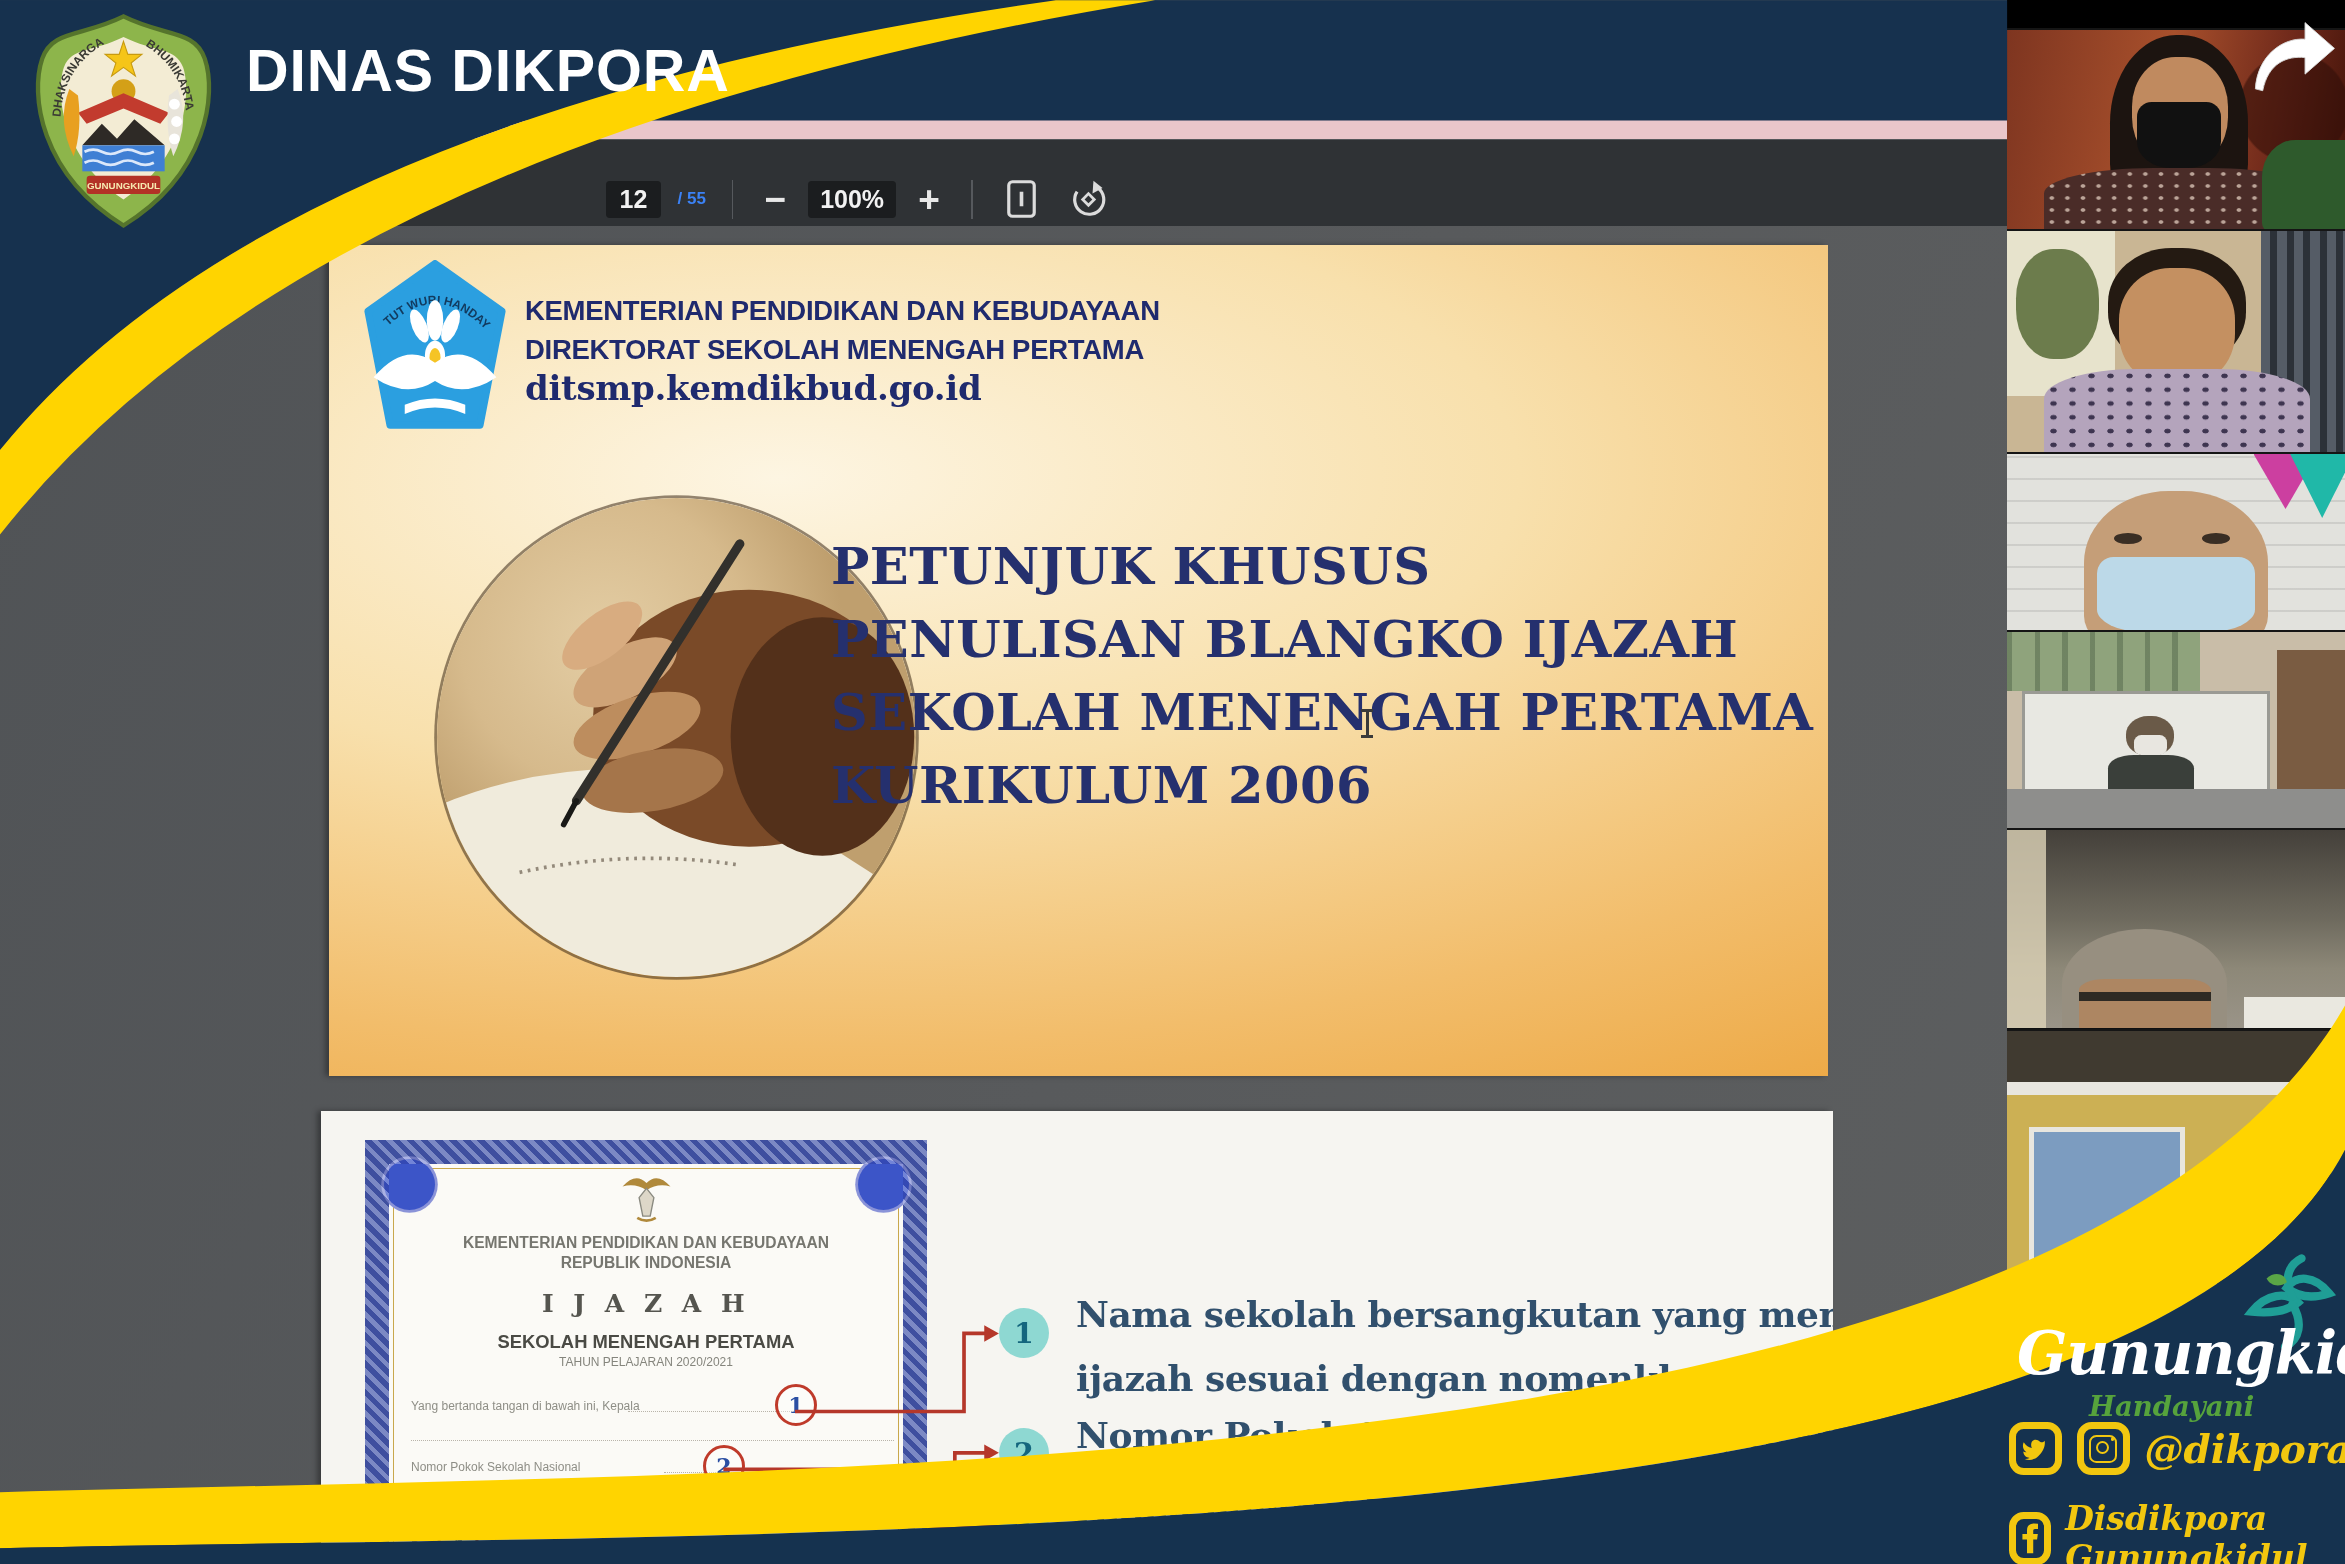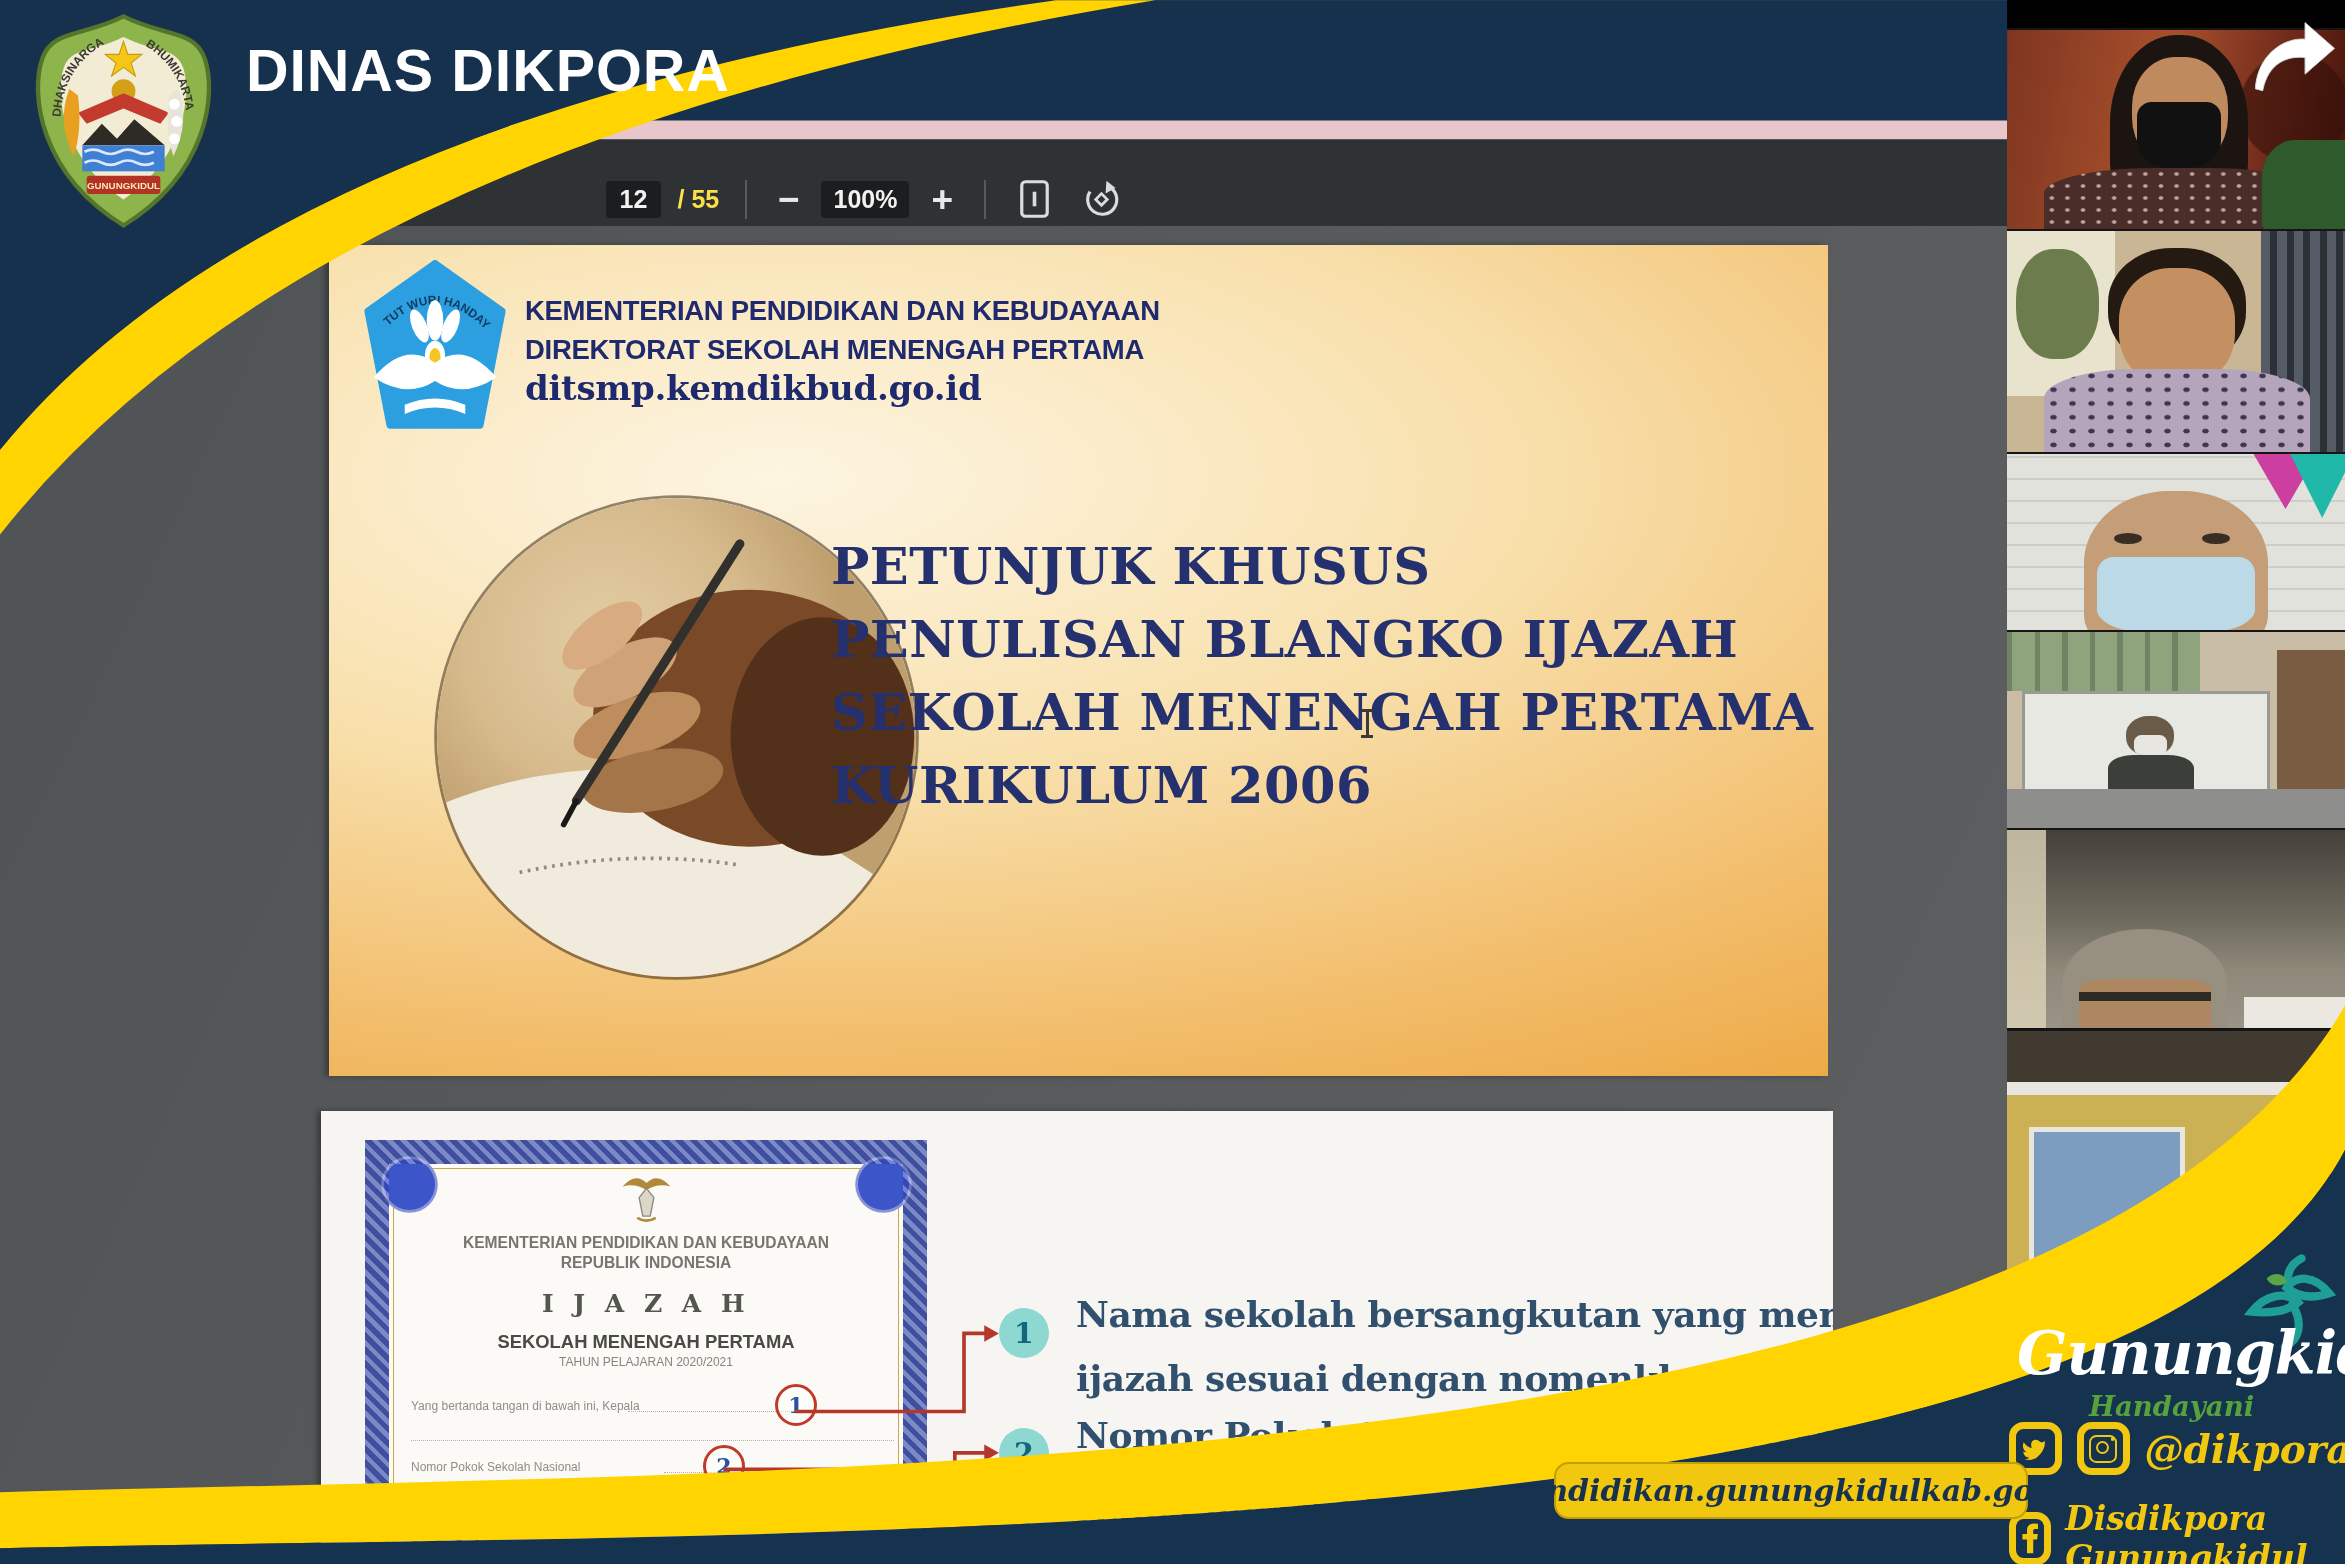--- a/index.html
+++ b/index.html
@@ -6,21 +6,21 @@
   #stage{position:relative;width:2345px;height:1565px;overflow:hidden;background:#54575a;font-family:"Liberation Sans",sans-serif;}
 
   
   #screen{position:absolute;left:0;top:0;width:2007px;height:1565px;background:#54575a;}
   #pink-strip{position:absolute;left:0;top:120px;width:2007px;height:19px;background:#e9c6ca;}
   #toolbar{position:absolute;left:0;top:140px;width:2007px;height:86px;background:#2f3235;}
   #toolbar .controls{position:absolute;left:606px;top:16px;height:86px;display:flex;align-items:center;gap:16.5px;color:#e3e3e3;}
   .tb-box{background:#1b1d1f;border-radius:3.7px;height:37px;display:flex;align-items:center;justify-content:center;color:#f2f2f2;font-size:25px;font-weight:bold;}
   #page-box{width:55px;}
   #zoom-box{width:88px;}
-  .tb-text{font-size:25px;color:#fde047;font-weight:bold;text-align:right;}
+  .tb-text{font-size:17px;color:#3b82f6;font-weight:bold;text-align:right;}
   .tb-div{width:1.8px;height:39px;background:#56595d;margin:0 9.2px;}
   .tb-btn{font-size:37px;color:#e8e8e8;line-height:37px;padding:0 5.5px;font-weight:bold;}
   .tb-icon{display:flex;align-items:center;justify-content:center;padding:0 7.3px;}
 
   #canvas{position:absolute;left:0;top:226px;width:2007px;height:1339px;background:linear-gradient(115deg,#505356 0%,#585a5c 55%,#5c5e5f 100%);}
 
   
   #page1{position:absolute;left:329px;top:19px;width:1499px;height:831px;
     background:radial-gradient(130% 95% at 30% 28%, #fdf5e2 0%, #f8e0ac 38%, #f2bd6b 72%, #eca43c 100%);
     box-shadow:-3.7px 0 5.5px rgba(0,0,0,.35);}
@@ -373,18 +373,15 @@
 
   <div class="soc-row" style="left:2009px;top:1499px;">
     <div class="soc-box">
       <svg width="27.5" height="33" viewBox="0 0 30 36">
           <path d="M12,34 V19 H7 V13 H12 V9 C12,4 15,1.5 19.5,1.5 L24,1.8 V7.5 H20.8 C19.2,7.5 18.8,8.3 18.8,10 V13 H23.8 L23,19 H18.8 V34 Z" fill="#f2c70f"></path>
         </svg>
     </div>
     <div class="soc-text" style="font-size:33px;">Disdikpora Gunungkidul</div>
   </div>
 
-  <div id="url-pill">
-    <span>pendidikan.gunungkidulkab.go.id</span>
-  </div>
 
 </div>
 
 
 </body></html>

